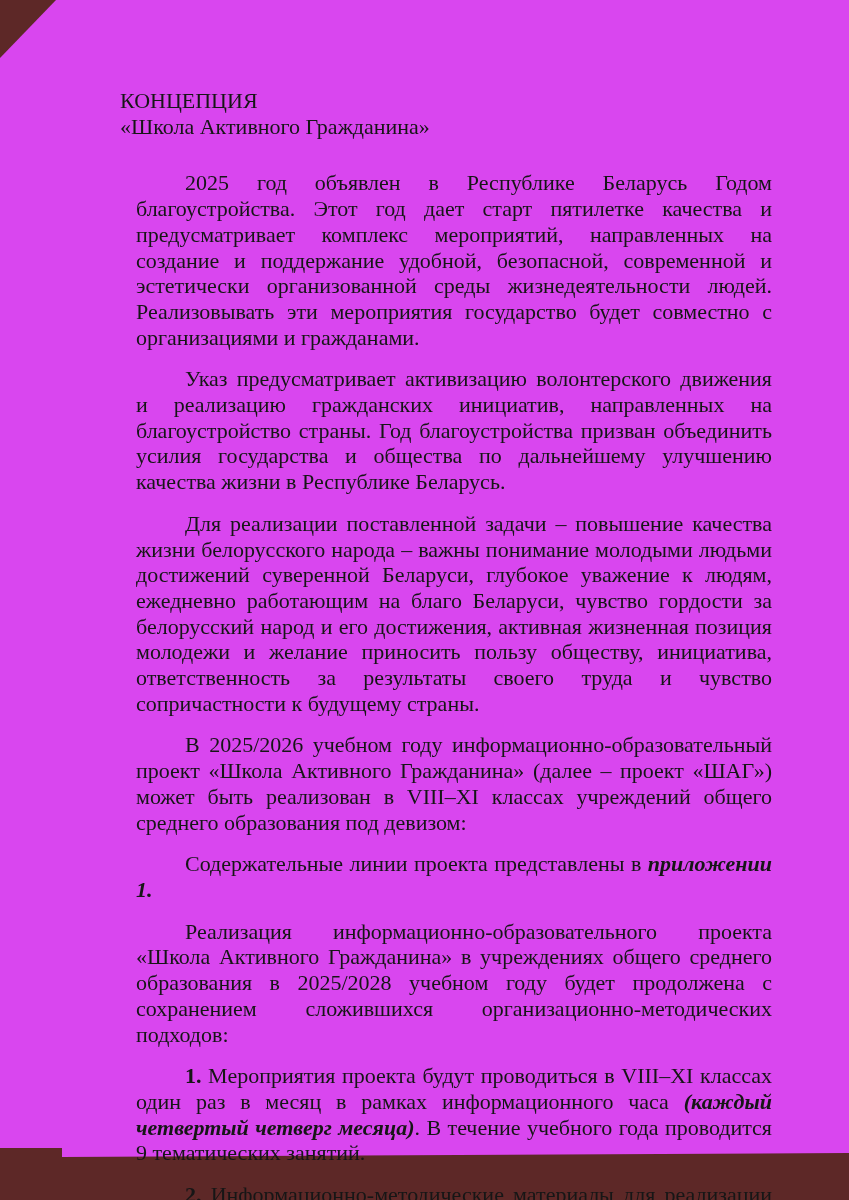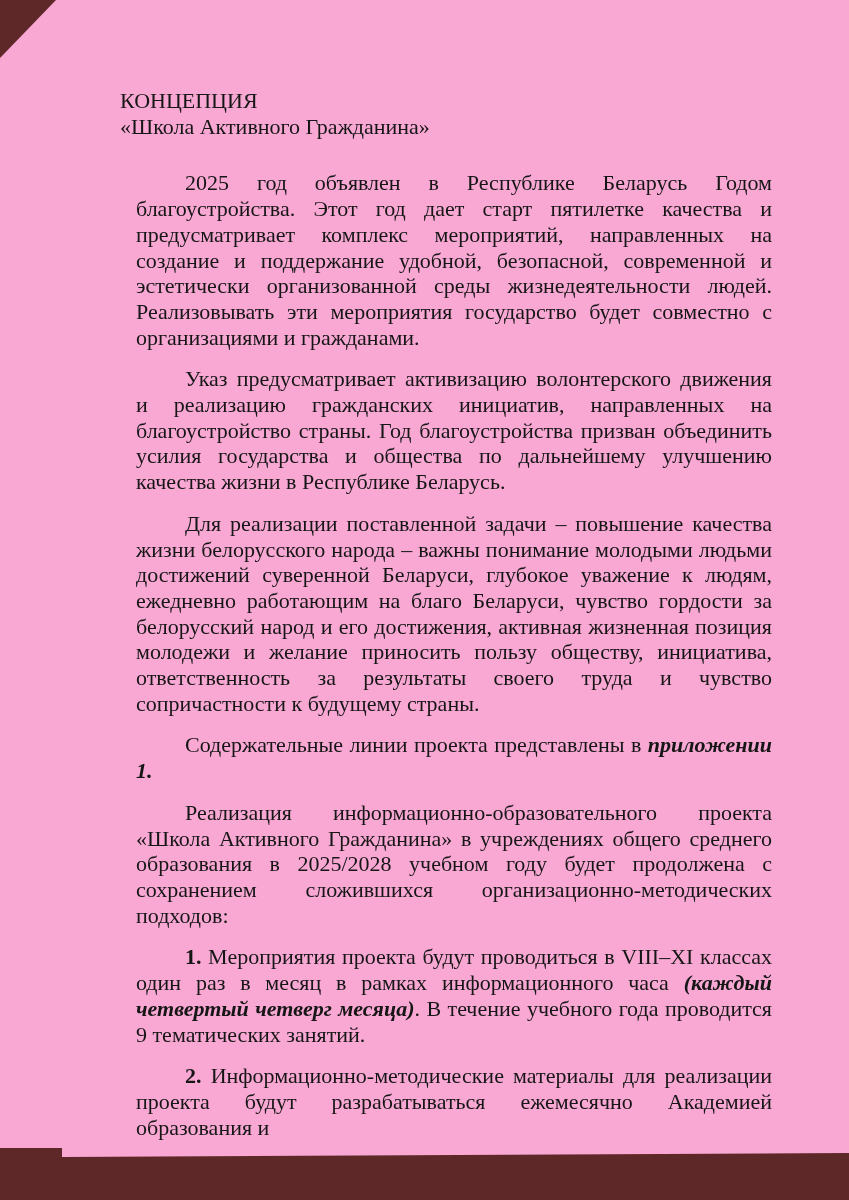--- a/index.html
+++ b/index.html
@@ -4,21 +4,21 @@
 <style>
   html, body {
     margin: 0;
     padding: 0;
     background: #ffffff;
   }
   .page {
     position: relative;
     width: 849px;
     height: 1200px;
-    background: #f9a8d4;
+    background: #d946ef;
     overflow: hidden;
     font-family: "Liberation Serif", "DejaVu Serif", serif;
     color: #161616;
   }
   
   .corner-artifact {
     position: absolute;
     left: 0;
     top: 0;
     width: 62px;
@@ -72,20 +72,21 @@
 
     <div class="title-block">
       <div class="title-line">КОНЦЕПЦИЯ</div>
       <div class="title-line">«Школа Активного Гражданина»</div>
     </div>
 
     <div class="body-block">
         <p><span>2025 год объявлен в Республике Беларусь Годом благоустройства. Этот год дает старт пятилетке качества и предусматривает комплекс мероприятий, направленных на создание и поддержание удобной, безопасной, современной и эстетически организованной среды жизнедеятельности людей. Реализовывать эти мероприятия государство будет совместно с организациями и гражданами.</span></p>
         <p><span>Указ предусматривает активизацию волонтерского движения и реализацию гражданских инициатив, направленных на благоустройство страны. Год благоустройства призван объединить усилия государства и общества по дальнейшему улучшению качества жизни в Республике Беларусь.</span></p>
         <p><span>Для реализации поставленной задачи – повышение качества жизни белорусского народа – важны понимание молодыми людьми достижений суверенной Беларуси, глубокое уважение к людям, ежедневно работающим на благо Беларуси, чувство гордости за белорусский народ и его достижения, активная жизненная позиция молодежи и желание приносить пользу обществу, инициатива, ответственность за результаты своего труда и чувство сопричастности к будущему страны.</span></p>
+        <p><span>В 2025/2026 учебном году информационно-образовательный проект «Школа Активного Гражданина» (далее – проект «ШАГ») может быть реализован в VIII–XI классах учреждений общего среднего образования под девизом:</span></p>
         <p><span>Содержательные линии проекта представлены в </span><span class="b i">приложении 1.</span></p>
         <p><span>Реализация информационно-образовательного проекта «Школа Активного Гражданина» в учреждениях общего среднего образования в 2025/2028 учебном году будет продолжена с сохранением сложившихся организационно-методических подходов:</span></p>
         <p><span class="b">1.</span><span> Мероприятия проекта будут проводиться в VIII–XI классах один раз в месяц в рамках информационного часа </span><span class="b i">(каждый четвертый четверг месяца)</span><span>. В течение учебного года проводится 9 тематических занятий.</span></p>
         <p><span class="b">2.</span><span> Информационно-методические материалы для реализации проекта будут разрабатываться ежемесячно Академией образования и</span></p>
       </div>
 
   </div>
 </div>
 
 </body></html>

